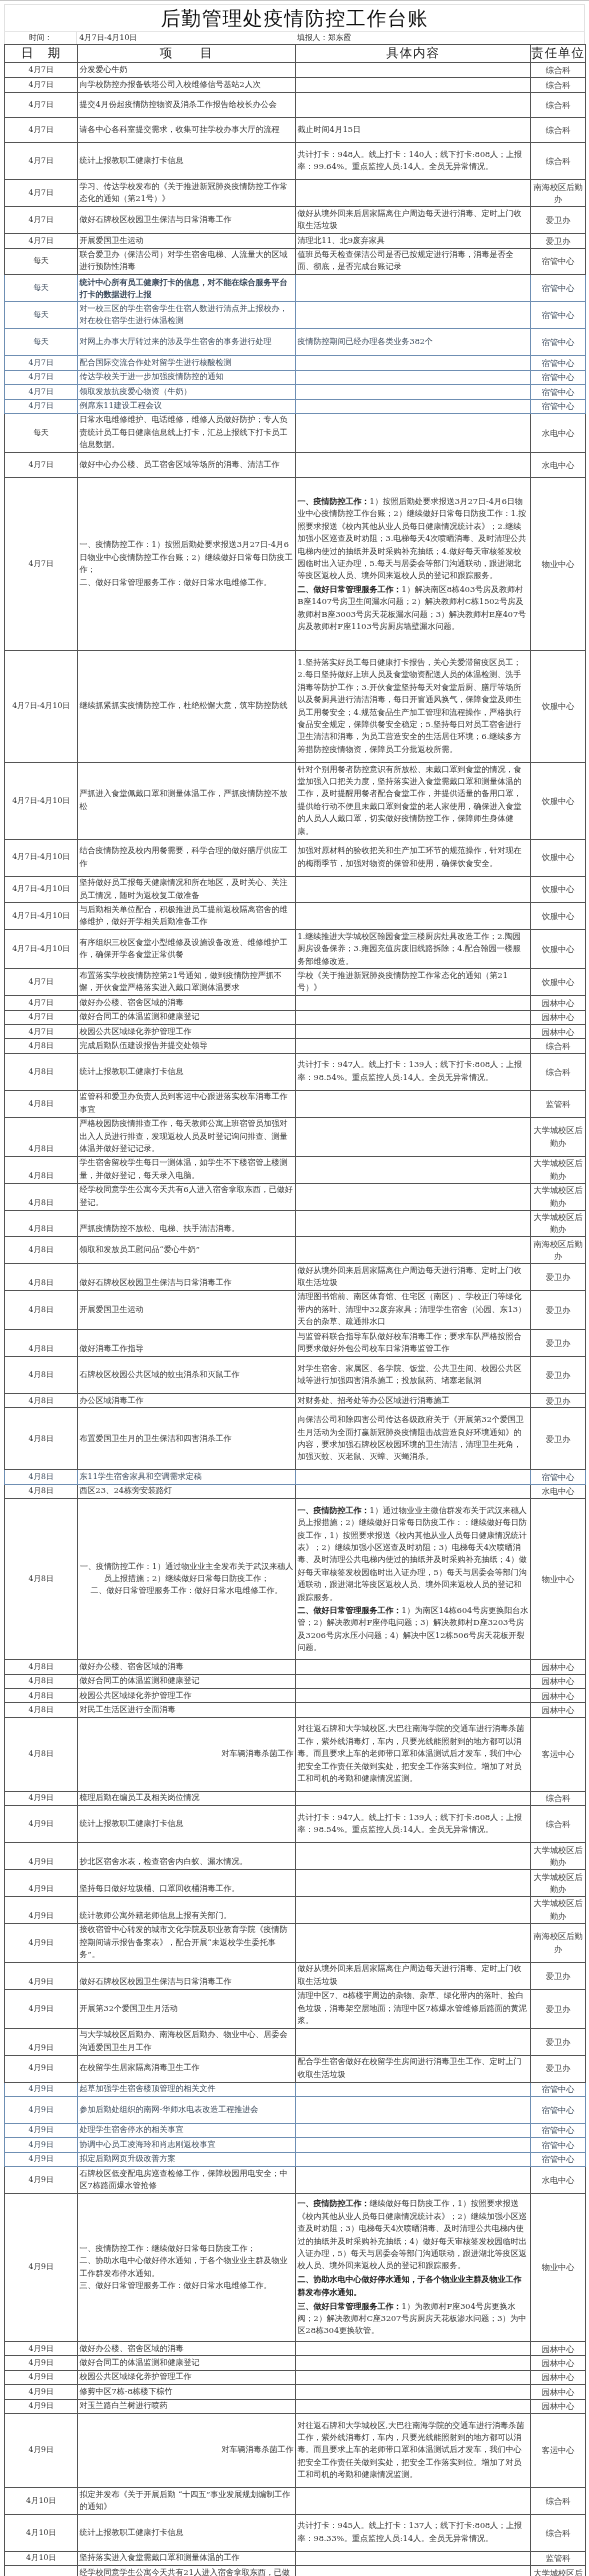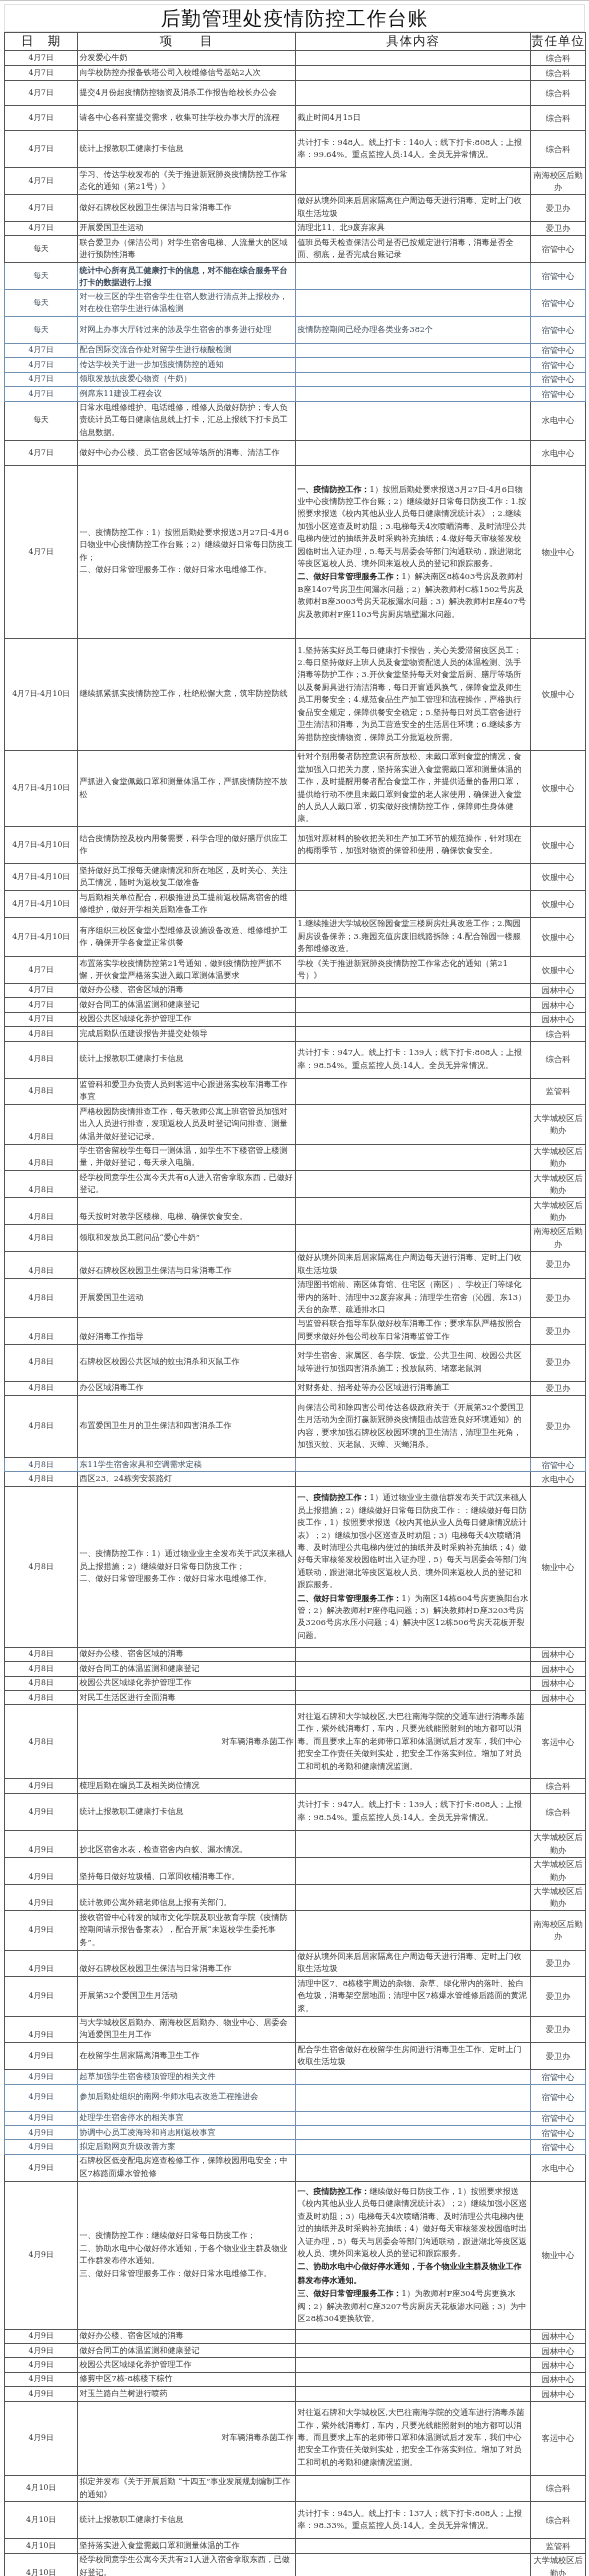--- a/index.html
+++ b/index.html
@@ -31,20 +31,25 @@
 </style>
 </head>
 <body>
 
 <div class="topline"></div>
 
 <div class="sheet">
   <div class="title-row">
     <span class="title">后勤管理处疫情防控工作台账</span>
   </div>
+  <div class="info-row">
+    <div class="info-label">时间：</div>
+    <div class="info-range">4月7日-4月10日</div>
+    <div class="info-filler">填报人：郑东霞</div>
+  </div>
   <table>
     <colgroup>
         <col class="c-date">
         <col class="c-item">
         <col class="c-content">
         <col class="c-unit">
       </colgroup>
     <thead>
       <tr>
         <th>日　期</th>
@@ -260,21 +265,21 @@
           <td class="unit" style="vertical-align: middle;">大学城校区后勤办</td>
         </tr>
         <tr style="height: 25px;">
           <td class="date" style="vertical-align: bottom;">4月8日</td>
           <td class="item pre" style="vertical-align: bottom; margin-left: 32px;">经学校同意学生公寓今天共有6人进入宿舍拿取东西，已做好登记。</td>
           <td class="content"></td>
           <td class="unit" style="vertical-align: middle;">大学城校区后勤办</td>
         </tr>
         <tr style="height: 25px;">
           <td class="date" style="vertical-align: bottom;">4月8日</td>
-          <td class="item pre" style="vertical-align: bottom;">每天按时对教学区楼梯、电梯、确保饮食安全。</td>
+          <td class="item pre" style="vertical-align: bottom;">严抓疫情防控不放松、电梯、扶手清洁消毒。</td>
           <td class="content"></td>
           <td class="unit" style="vertical-align: middle;">大学城校区后勤办</td>
         </tr>
         <tr style="height: 24px;">
           <td class="date" style="vertical-align: middle;">4月8日</td>
           <td class="item pre" style="vertical-align: middle;">领取和发放员工慰问品“爱心牛奶”</td>
           <td class="content"></td>
           <td class="unit" style="vertical-align: middle;">南海校区后勤办</td>
         </tr>
         <tr style="height: 25px;">
@@ -320,21 +325,21 @@
           <td class="unit" style="vertical-align: middle;">宿管中心</td>
         </tr>
         <tr style="height: 12.4px;">
           <td class="date" style="vertical-align: middle;">4月8日</td>
           <td class="item pre" style="vertical-align: middle;">西区23、24栋旁安装路灯</td>
           <td class="content"></td>
           <td class="unit" style="vertical-align: middle;">水电中心</td>
         </tr>
         <tr style="height: 161px;">
           <td class="date" style="vertical-align: middle;">4月8日</td>
-          <td class="item pre" style="vertical-align: middle;">一、疫情防控工作：1）通过物业业主全发布关于武汉来穗人员上报措施；2）继续做好日常每日防疫工作；
+          <td class="item pre" style="vertical-align: middle; text-align: center;">一、疫情防控工作：1）通过物业业主全发布关于武汉来穗人员上报措施；2）继续做好日常每日防疫工作；
 二、做好日常管理服务工作：做好日常水电维修工作。</td>
           <td class="content"><b>一、疫情防控工作：</b><span>1）通过物业业主微信群发布关于武汉来穗人员上报措施；2）继续做好日常每日防疫工作：：继续做好每日防疫工作，1）按照要求报送《校内其他从业人员每日健康情况统计表》；2）继续加强小区巡查及时劝阻；3）电梯每天4次喷晒消毒、及时清理公共电梯内使过的抽纸并及时采购补充抽纸；4）做好每天审核签发校园临时出入证办理，5）每天与居委会等部门沟通联动，跟进湖北等疫区返校人员、境外回来返校人员的登记和跟踪服务。</span><br><b>二、做好日常管理服务工作：</b><span>1）为南区14栋604号房更换阳台水管；2）解决教师村F座停电问题；3）解决教师村D座3203号房及3206号房水压小问题；4）解决中区12栋506号房天花板开裂问题。</span></td>
           <td class="unit" style="vertical-align: middle;">物业中心</td>
         </tr>
         <tr style="height: 13.4px;">
           <td class="date" style="vertical-align: middle;">4月8日</td>
           <td class="item pre" style="vertical-align: middle;">做好办公楼、宿舍区域的消毒</td>
           <td class="content"></td>
           <td class="unit" style="vertical-align: middle;">园林中心</td>
         </tr>

